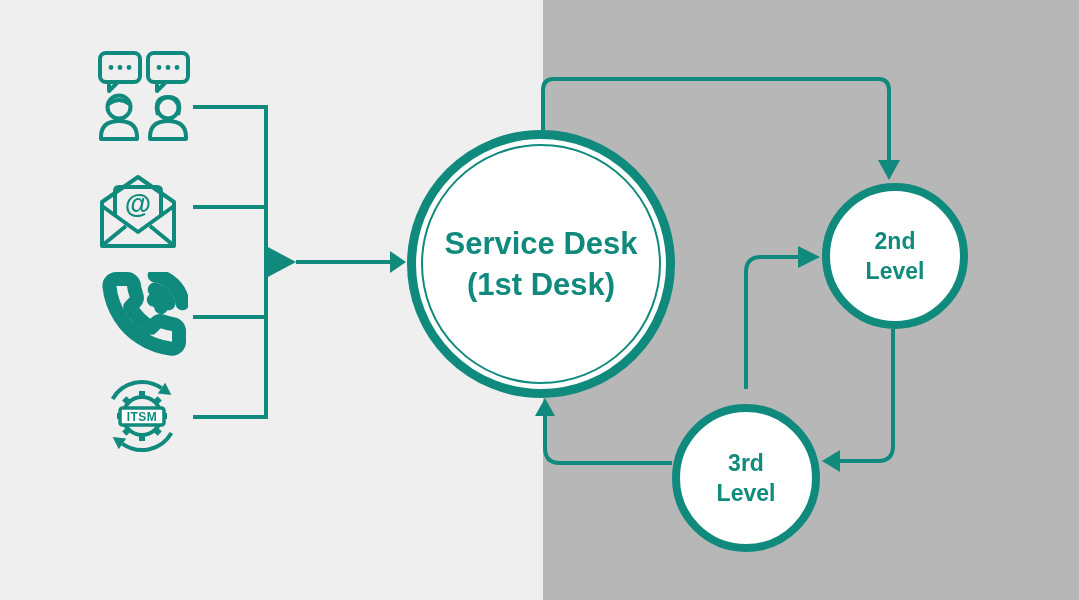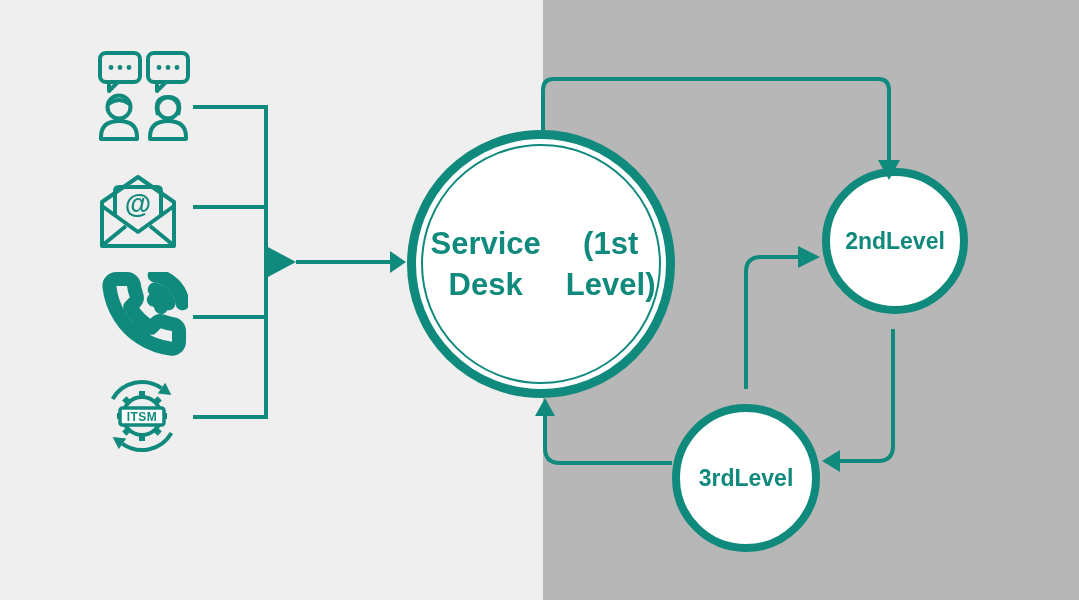--- a/index.html
+++ b/index.html
@@ -8,29 +8,29 @@
     width:1079px;height:600px;
     overflow:hidden;
     font-family:"Liberation Sans", sans-serif;
   }
   .bg-left{position:absolute;left:0;top:0;width:543px;height:600px;background:#efefef;}
   .bg-right{position:absolute;left:543px;top:0;width:536px;height:600px;background:#b7b7b7;}
 
   .node{
     position:absolute;background:#fff;border-radius:50%;
     box-sizing:border-box;border:8px solid #108a7c;
-    display:flex;flex-direction:row;align-items:center;justify-content:center;
+    display:flex;flex-direction:column;align-items:center;justify-content:center;
     text-align:center;color:#108a7c;font-weight:bold;z-index:3;
   }
   #node-service-desk{left:407px;top:130px;width:268px;height:268px;border-width:9px;}
   #node-service-desk::before{
     content:"";position:absolute;inset:5px;border:2.5px solid #108a7c;border-radius:50%;
   }
   #node-service-desk .line{font-size:31px;line-height:41px;position:relative;}
-  #node-2nd{left:822px;top:168px;width:146px;height:146px;}
+  #node-2nd{left:822px;top:183px;width:146px;height:146px;}
   #node-3rd{left:672px;top:404px;width:148px;height:148px;}
   #node-2nd .line, #node-3rd .line{font-size:23px;line-height:30px;}
 
   .icon{position:absolute;z-index:2;}
   #icon-chat {left:93px; top:50px; width:100px;height:92px;}
   #icon-email{left:98px; top:164px;width:80px; height:88px;}
   #icon-phone{left:100px;top:272px;width:88px; height:84px;}
   #icon-itsm {left:96px; top:370px;width:92px; height:92px;}
 
   svg .stroke{stroke:#108a7c;fill:none;stroke-width:4;}
@@ -100,21 +100,21 @@
     <g class="fill">
       <polygon points="75.3,24.9 61.8,23.4 69.2,12.8"></polygon>
       <polygon points="16.7,67.1 30.2,68.6 22.8,79.2"></polygon>
     </g>
     <rect x="24" y="38" width="44" height="17" rx="2.5" fill="#ffffff" stroke="#108a7c" stroke-width="3.5"></rect>
     <text x="46" y="51" text-anchor="middle" font-size="12" font-weight="bold" letter-spacing="0.5" fill="#108a7c">ITSM</text>
   </svg>
 
   <div class="node" id="node-service-desk">
     <div class="line">Service Desk</div>
-    <div class="line">(1st Level)</div>
+    <div class="line">(1st Desk)</div>
   </div>
 
   <div class="node" id="node-2nd">
     <div class="line">2nd</div>
     <div class="line">Level</div>
   </div>
 
   <div class="node" id="node-3rd">
     <div class="line">3rd</div>
     <div class="line">Level</div>

